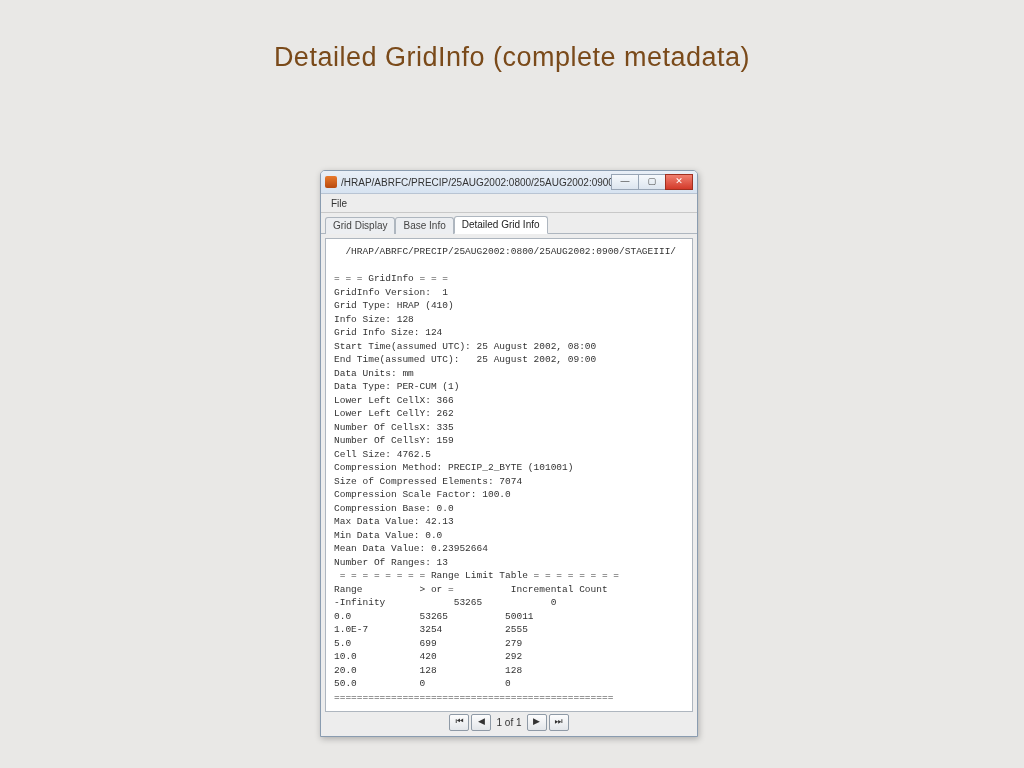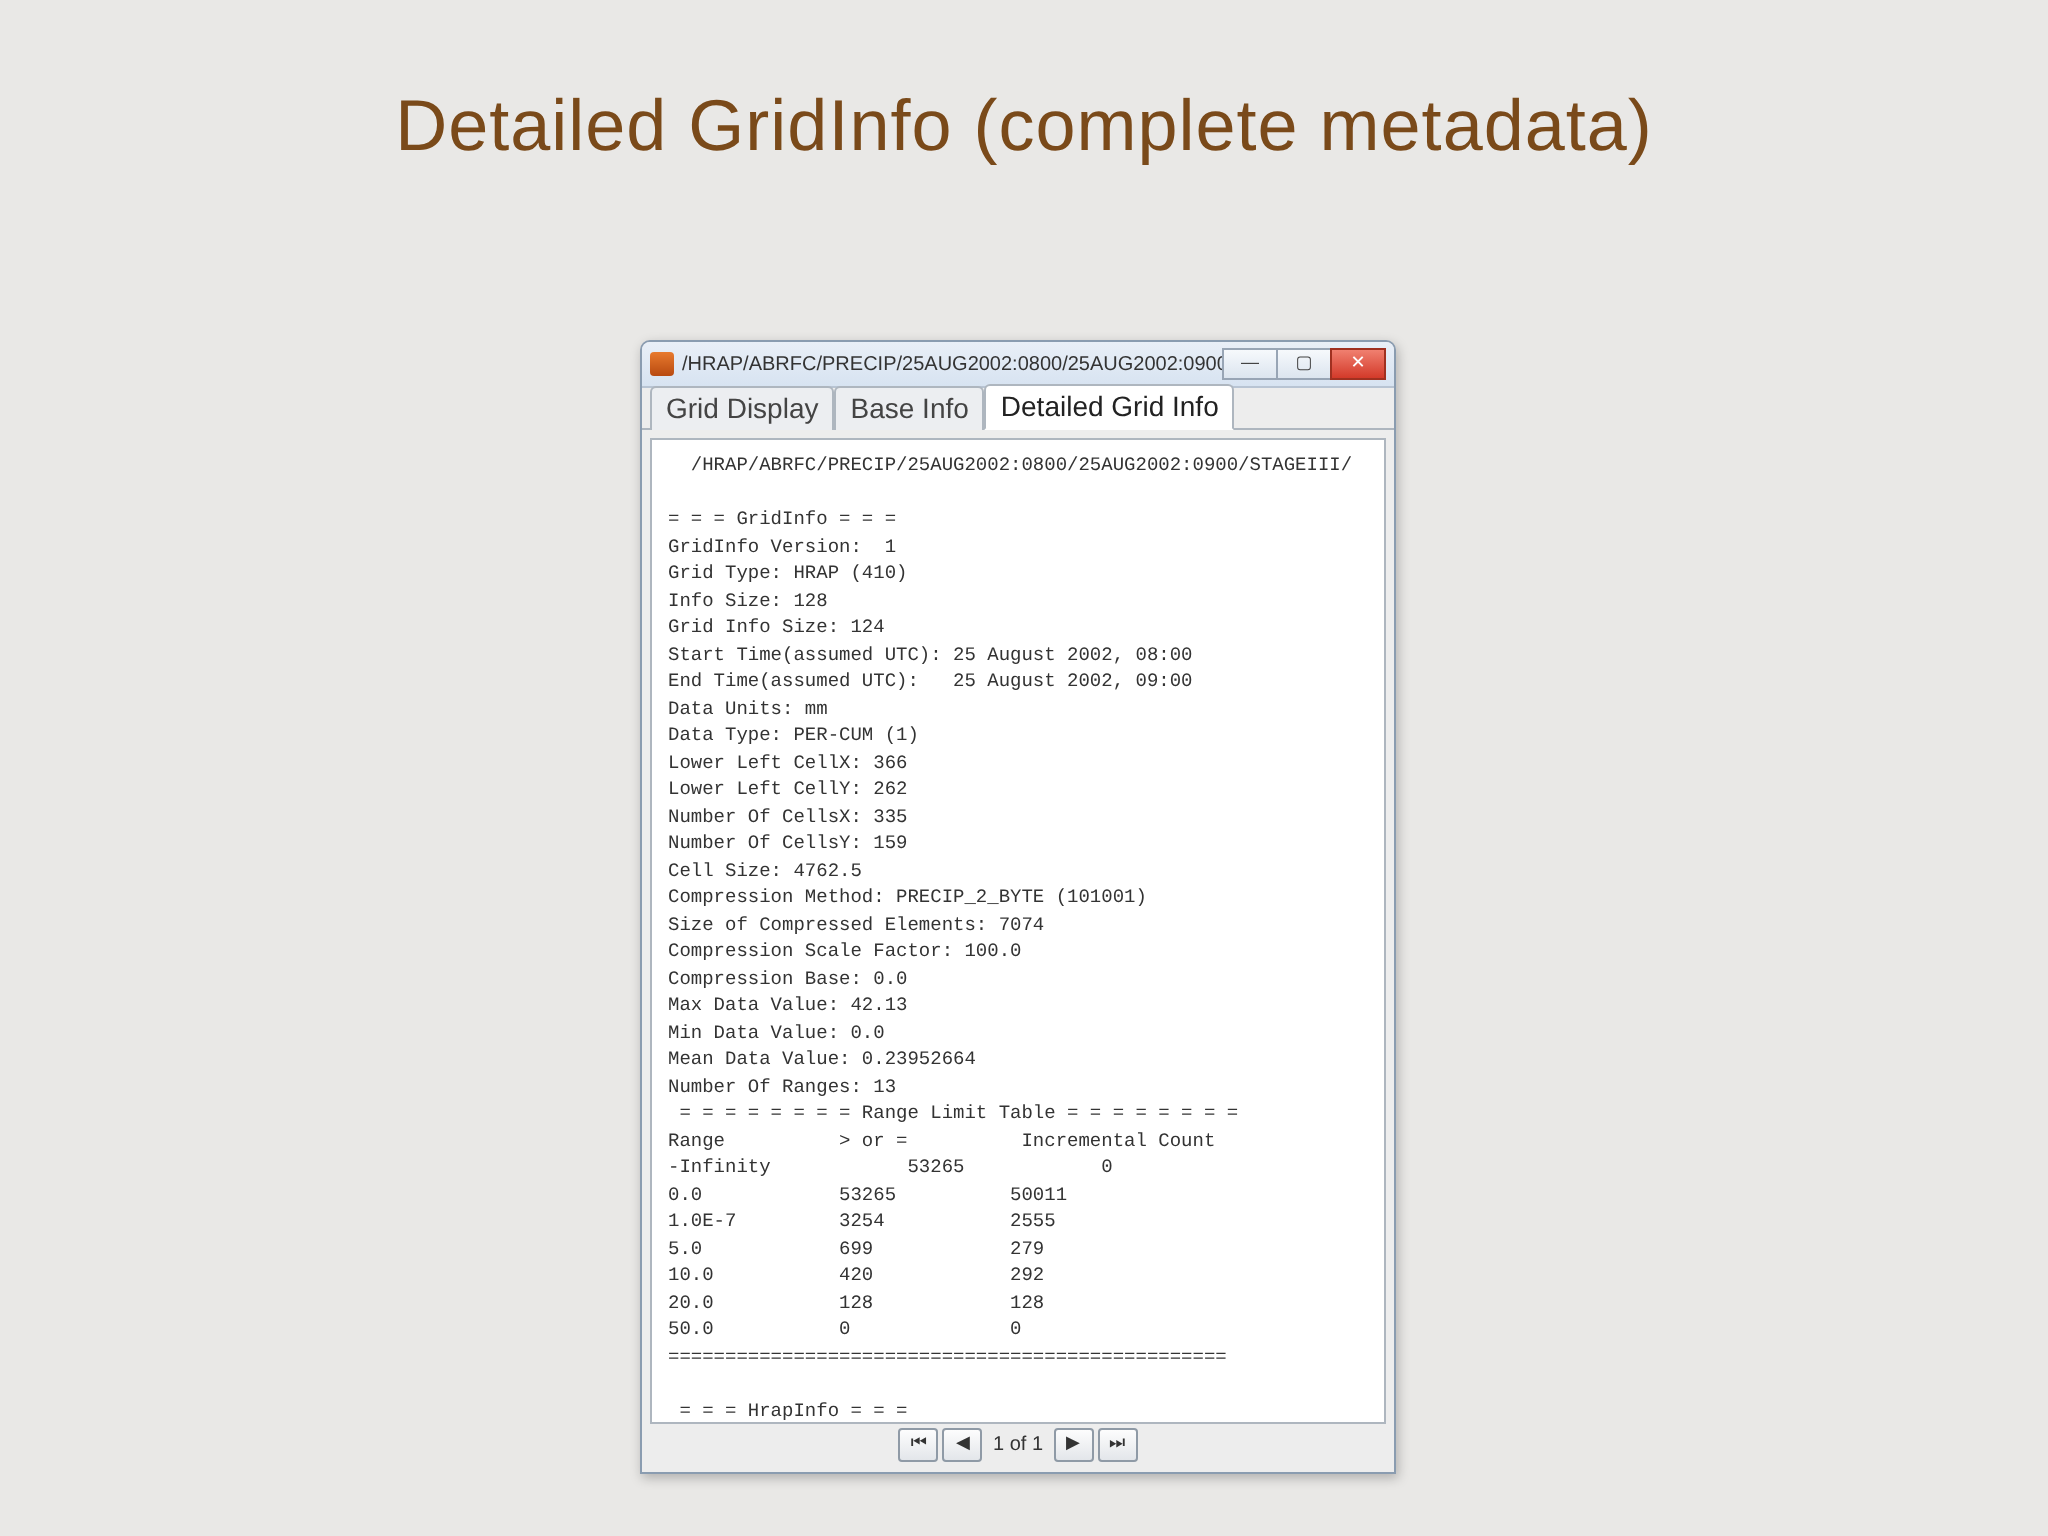--- a/index.html
+++ b/index.html
@@ -6,21 +6,21 @@
     margin: 0;
     padding: 0;
     width: 1024px;
     height: 768px;
     background: #e9e8e6;
     font-family: "Segoe UI", Tahoma, sans-serif;
     overflow: hidden;
   }
   .slide-title {
     text-align: center;
-    font-size: 36px;
+    font-size: 27px;
     font-weight: 400;
     color: #7a4a1a;
     padding-top: 42px;
     letter-spacing: 0.5px;
   }
   .app-window {
     position: absolute;
     left: 320px;
     top: 170px;
     width: 376px;
@@ -89,21 +89,21 @@
   }
   .menu-item {
     padding: 1px 6px;
     cursor: pointer;
   }
   .tabbar {
     height: 20px;
     display: flex;
     align-items: flex-end;
     padding-left: 4px;
-    font-size: 14px;
+    font-size: 10px;
     background: #ededed;
     border-bottom: 1px solid #aeb6bf;
   }
   .tab {
     padding: 2px 7px 3px 7px;
     border: 1px solid #aeb6bf;
     border-bottom: none;
     background: #eceef1;
     color: #444;
     margin-right: 0;
@@ -176,20 +176,23 @@
   <div class="titlebar">
     <div class="java-icon"></div>
     <div class="title-text">/HRAP/ABRFC/PRECIP/25AUG2002:0800/25AUG2002:0900/STAGEIII/</div>
     <div class="win-btns">
       <div class="win-btn">—</div>
       <div class="win-btn">▢</div>
       <div class="win-btn close">✕</div>
     </div>
   </div>
 
+  <div class="menubar">
+    <div class="menu-item">File</div>
+  </div>
 
   <div class="tabbar">
     <div class="tab">Grid Display</div>
     <div class="tab">Base Info</div>
     <div class="tab active">Detailed Grid Info</div>
   </div>
 
   <div class="content-wrap">
     <div class="text-pane">  /HRAP/ABRFC/PRECIP/25AUG2002:0800/25AUG2002:0900/STAGEIII/
 

